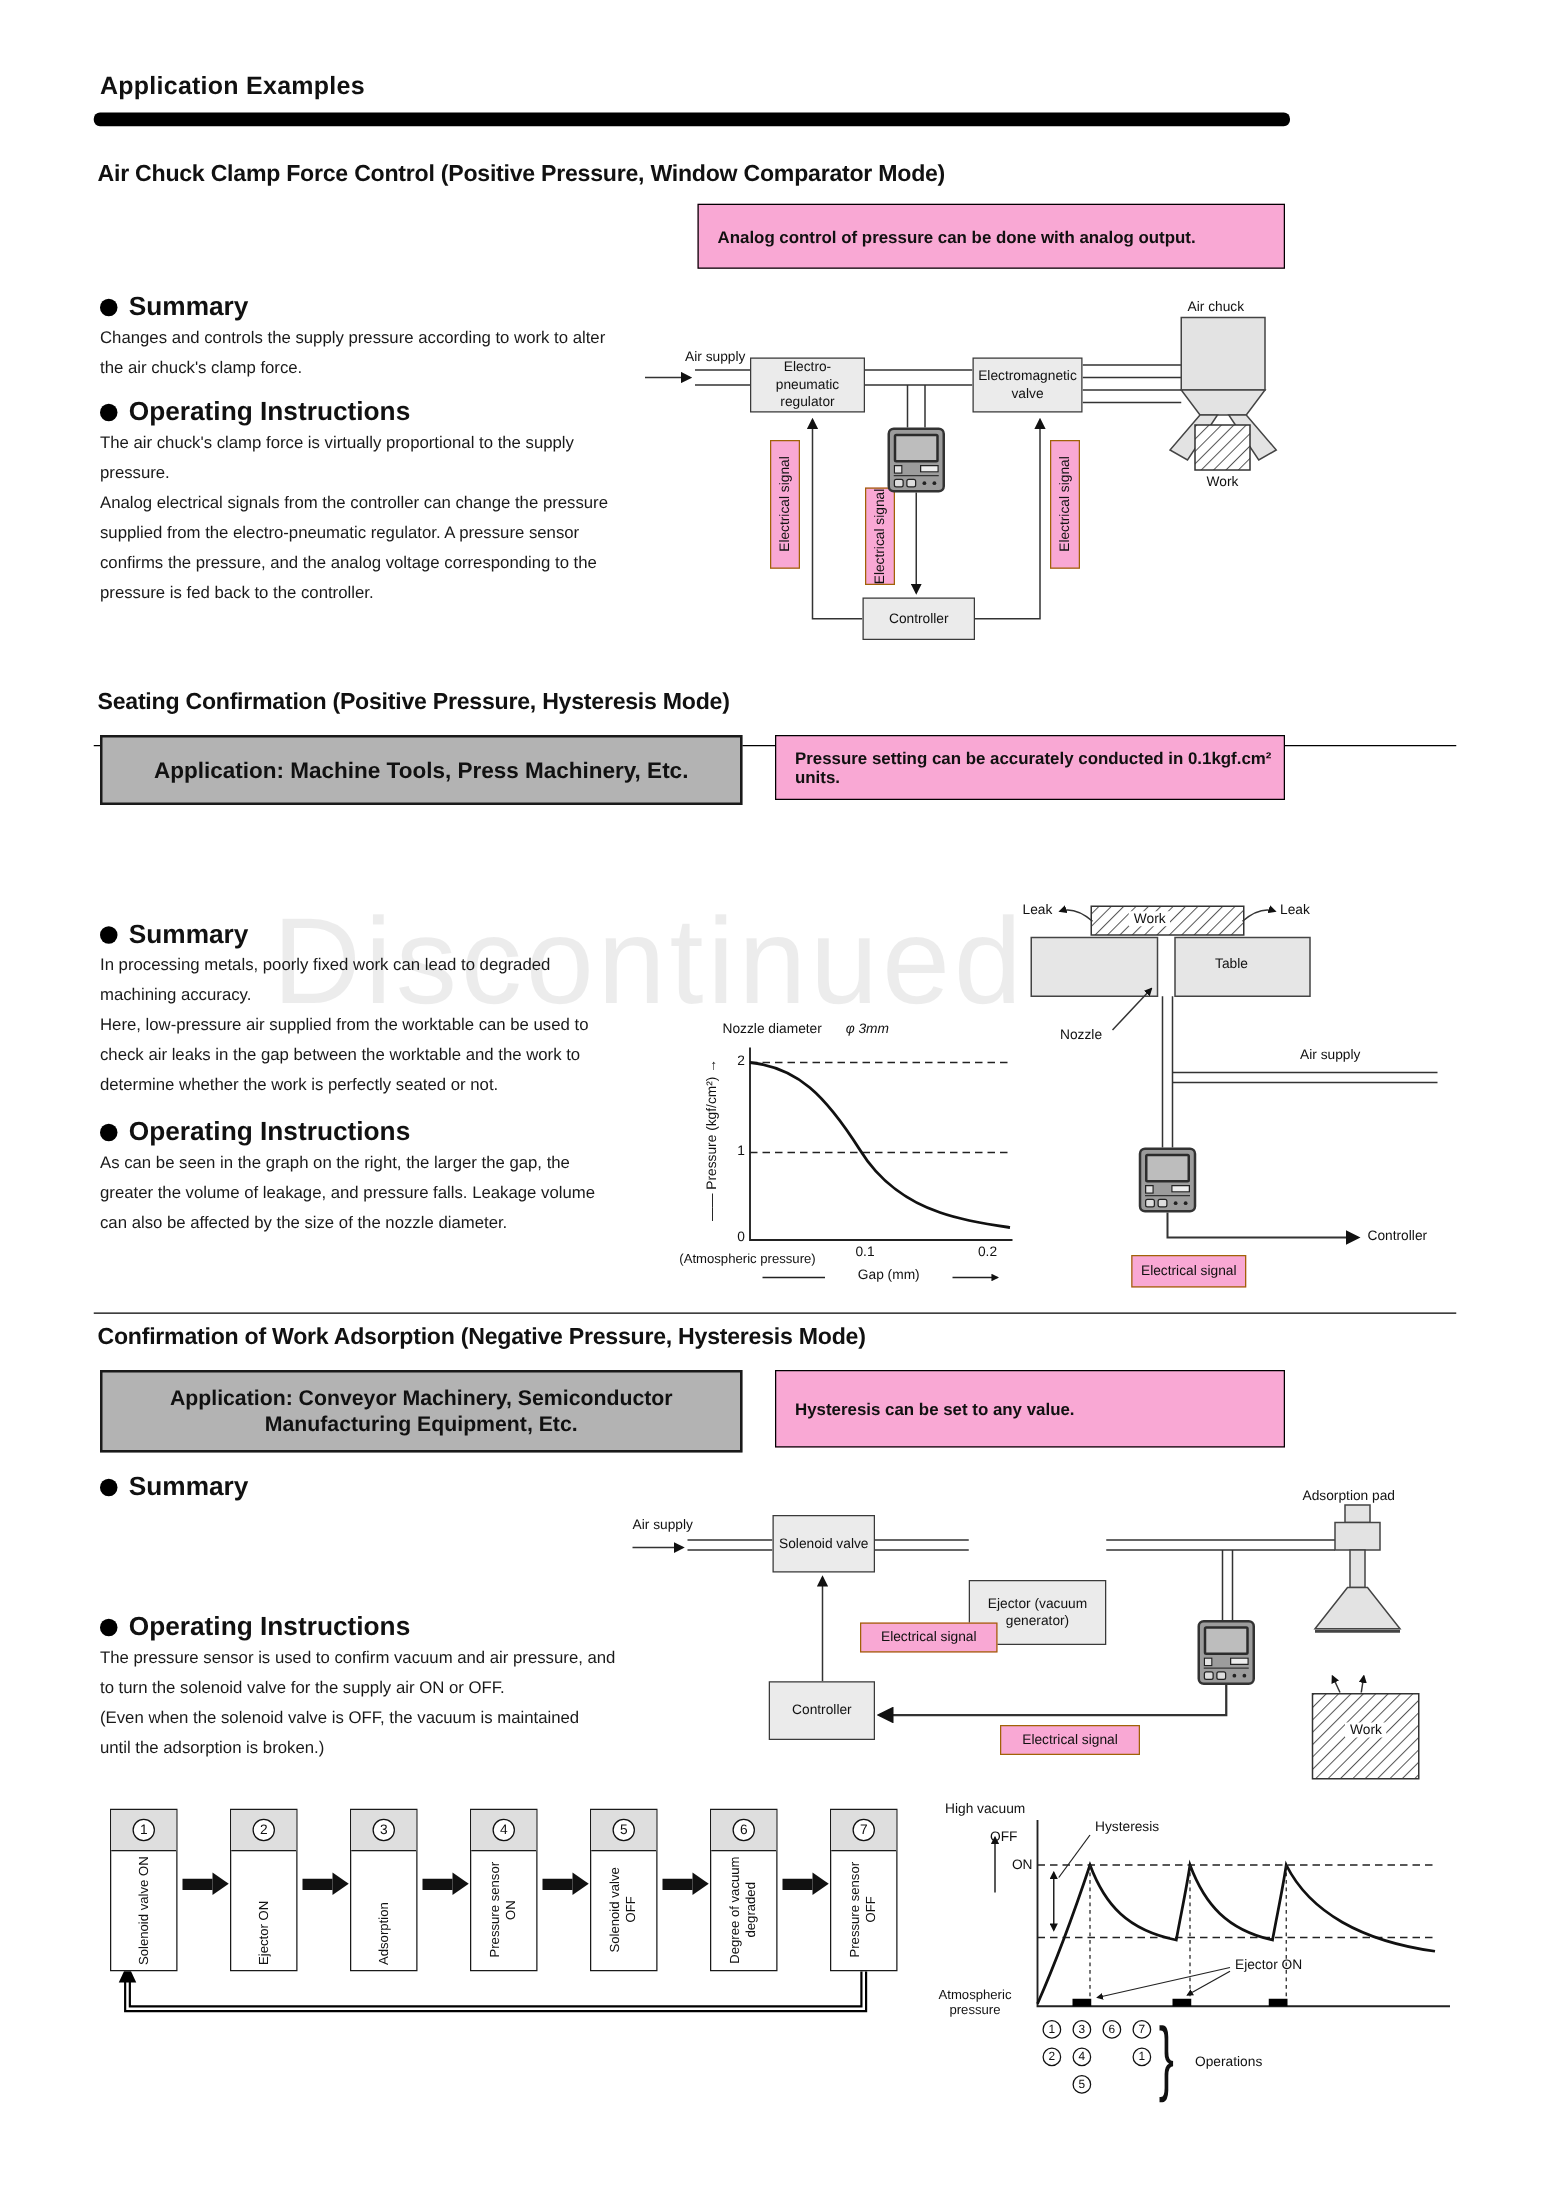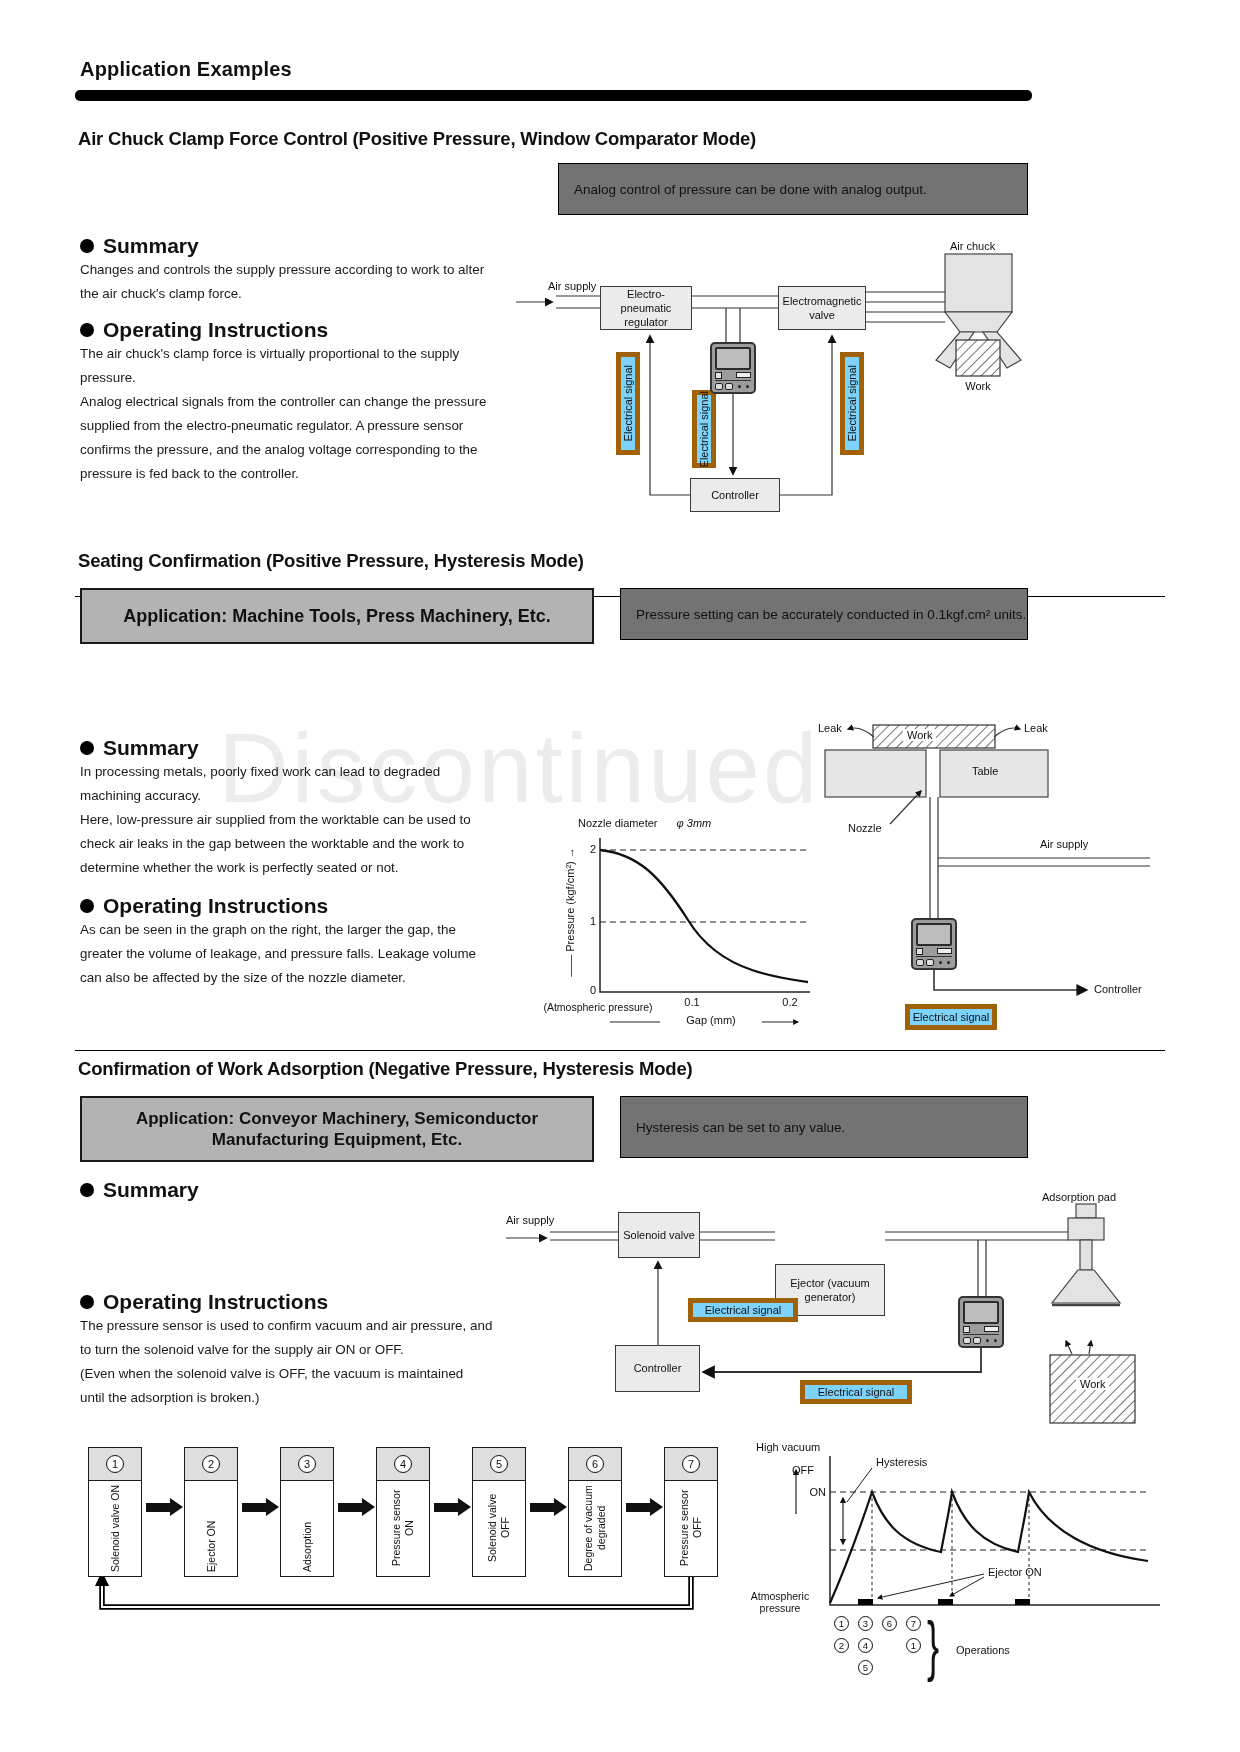--- a/index.html
+++ b/index.html
@@ -6,29 +6,29 @@
   #page{position:relative;width:1240px;height:1752px;background:#fff;margin:0 auto;
         font-family:"Liberation Sans",sans-serif;color:#111;overflow:hidden;}
   .abs{position:absolute;}
   svg.overlay{position:absolute;left:0;top:0;z-index:1;pointer-events:none;}
   .lbl{position:absolute;z-index:2;font-size:11px;white-space:nowrap;}
   .hdr{font-size:20px;font-weight:bold;letter-spacing:.2px;}
   .bar{background:#000;border-radius:5px;}
   .sect-title{font-size:18.5px;font-weight:bold;letter-spacing:-.2px;z-index:2;}
   .appbox{background:#b3b3b3;border:2px solid #1a1a1a;display:flex;align-items:center;justify-content:center;
           text-align:center;font-weight:bold;font-size:18px;z-index:2;white-space:pre-line;line-height:1.25;}
-  .notebox{background:#737373;border:1.3px solid #000;display:flex;align-items:center;font-size:13.5px;
-           padding-left:15px;box-sizing:border-box;z-index:2;}
+  .notebox{background:#f9a8d4;border:1.3px solid #000;display:flex;align-items:center;font-size:13.5px;
+           padding-left:15px;box-sizing:border-box;z-index:2;font-weight:bold;}
   .heading{display:flex;align-items:center;gap:9px;z-index:2;}
   .heading .btxt{font-weight:bold;font-size:21px;}
   .bullet{width:14px;height:14px;border-radius:50%;background:#000;}
   .para{font-size:13.4px;line-height:24px;white-space:pre-line;width:460px;z-index:2;color:#1a1a1a;}
   .dbox{position:absolute;background:#ebebeb;border:1px solid #3a3a3a;display:flex;align-items:center;justify-content:center;
         text-align:center;font-size:11px;line-height:1.3;z-index:2;padding:2px;box-sizing:border-box;}
-  .wlab{position:absolute;background:#7dd3fc;border:5px solid #a16207;display:flex;align-items:center;justify-content:center;
+  .wlab{position:absolute;background:#f9a8d4;border:1px solid #a16207;display:flex;align-items:center;justify-content:center;
         font-size:11px;z-index:2;box-sizing:border-box;}
   .vtxt{writing-mode:vertical-rl;transform:rotate(180deg);white-space:nowrap;font-size:11px;}
   .rot90{transform:rotate(-90deg);transform-origin:center;white-space:nowrap;text-align:center;}
   .onhatch{background:#fff;padding:0 4px;}
   
   .sensor{position:absolute;width:46px;height:52px;background:#9c9c9c;border:2px solid #333;border-radius:5px;
           box-sizing:border-box;padding:3px 3px 2px;z-index:2;}
   .sensor .lcd{height:19px;border:2px solid #2c2c2c;background:#bdbdbd;border-radius:2px;}
   .sensor .mid{display:flex;justify-content:space-between;align-items:center;height:8px;margin-top:1px;}
   .sensor .sq{width:7px;height:7px;background:#e2e2e2;border:1px solid #222;box-sizing:border-box;}

